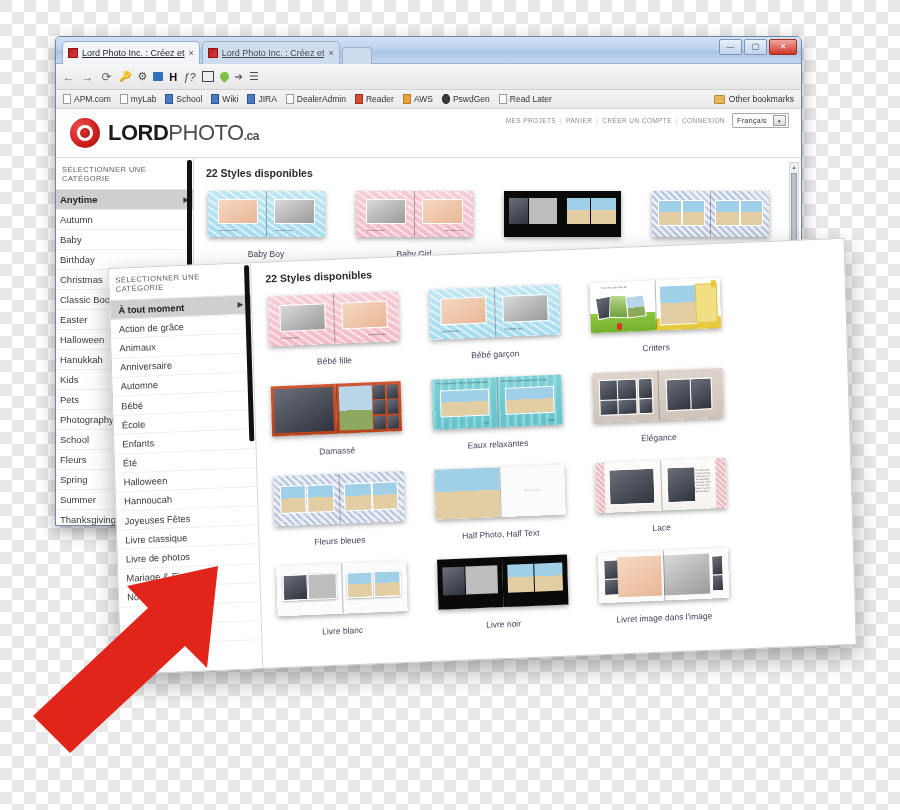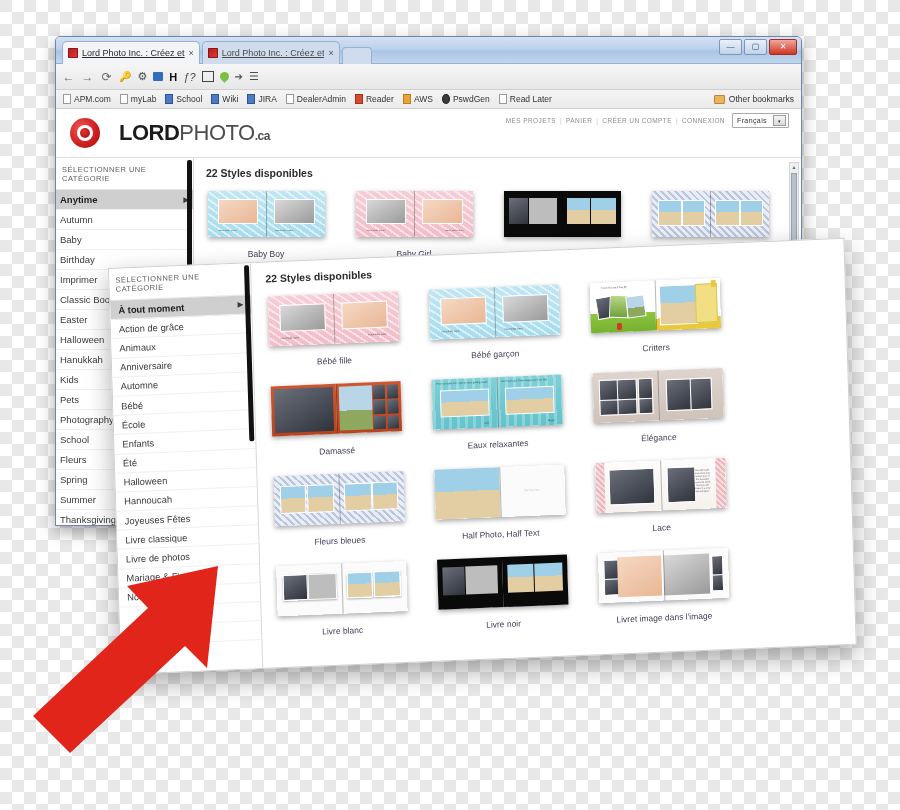--- a/index.html
+++ b/index.html
@@ -81,21 +81,21 @@
   .bm .bmi.blue{background:#4a79c6;border-color:#2f558f;}
   .bm .bmi.red{background:#d64a2e;border-color:#9d3220;}
   .bm .bmi.orange{background:#e9a33a;border-color:#b97b1d;}
   .bm .bmi.dark{background:#3c3c3c;border-color:#222;border-radius:50%;}
   .bm-right{margin-left:auto;display:flex;align-items:center;gap:4px;}
   .folder{width:9px;height:7px;background:#e8b55a;border:1px solid #b8873a;border-radius:1px;}
 
   
   .site{position:relative;background:#fff;height:100%;}
   .site-header{height:48px;display:flex;align-items:center;padding:0 14px;position:relative;border-bottom:1px solid #dcdcdc;}
-  .logo-wrap{display:flex;align-items:center;gap:19px;justify-content:space-between;}
+  .logo-wrap{display:flex;align-items:center;gap:8px;justify-content:space-between;}
   .logo-mark{width:30px;height:30px;border-radius:50%;position:relative;
     background:radial-gradient(circle at 35% 35%, #f05555 0%, #d01f1f 55%, #a30f0f 100%);}
   .logo-mark::before{content:"";position:absolute;inset:7px;border-radius:50%;background:#fff;}
   .logo-mark::after{content:"";position:absolute;inset:10px;border-radius:50%;
     background:radial-gradient(circle at 40% 35%,#e23434,#9c0f0f);}
   .logo-text{font-size:22px;letter-spacing:-.5px;line-height:1;}
   .logo-text .b{font-weight:bold;color:#1b1b1b;}
   .logo-text .t{font-weight:300;color:#4d4d4d;}
   .logo-text .ca{font-size:12px;font-weight:bold;color:#4d4d4d;}
 
@@ -317,21 +317,21 @@
           <div class="cat-item">
               <span>Autumn</span>
             </div>
           <div class="cat-item">
               <span>Baby</span>
             </div>
           <div class="cat-item">
               <span>Birthday</span>
             </div>
           <div class="cat-item">
-              <span>Imprimer</span>
+              <span>Christmas</span>
             </div>
           <div class="cat-item">
               <span>Classic Book</span>
             </div>
           <div class="cat-item">
               <span>Easter</span>
             </div>
           <div class="cat-item">
               <span>Halloween</span>
             </div>

